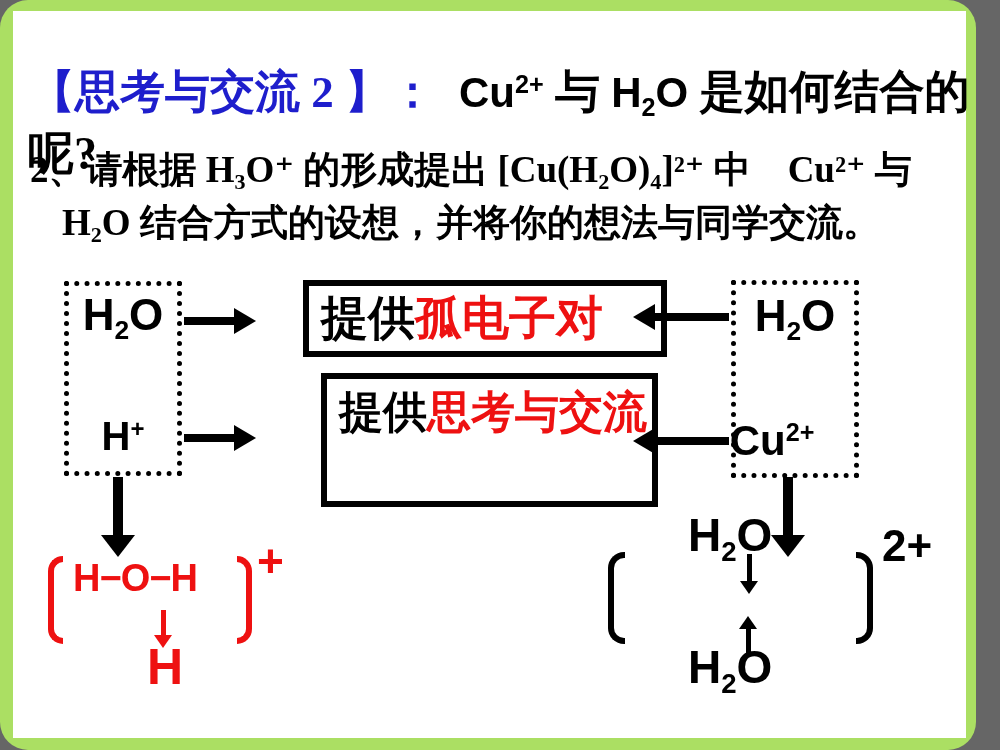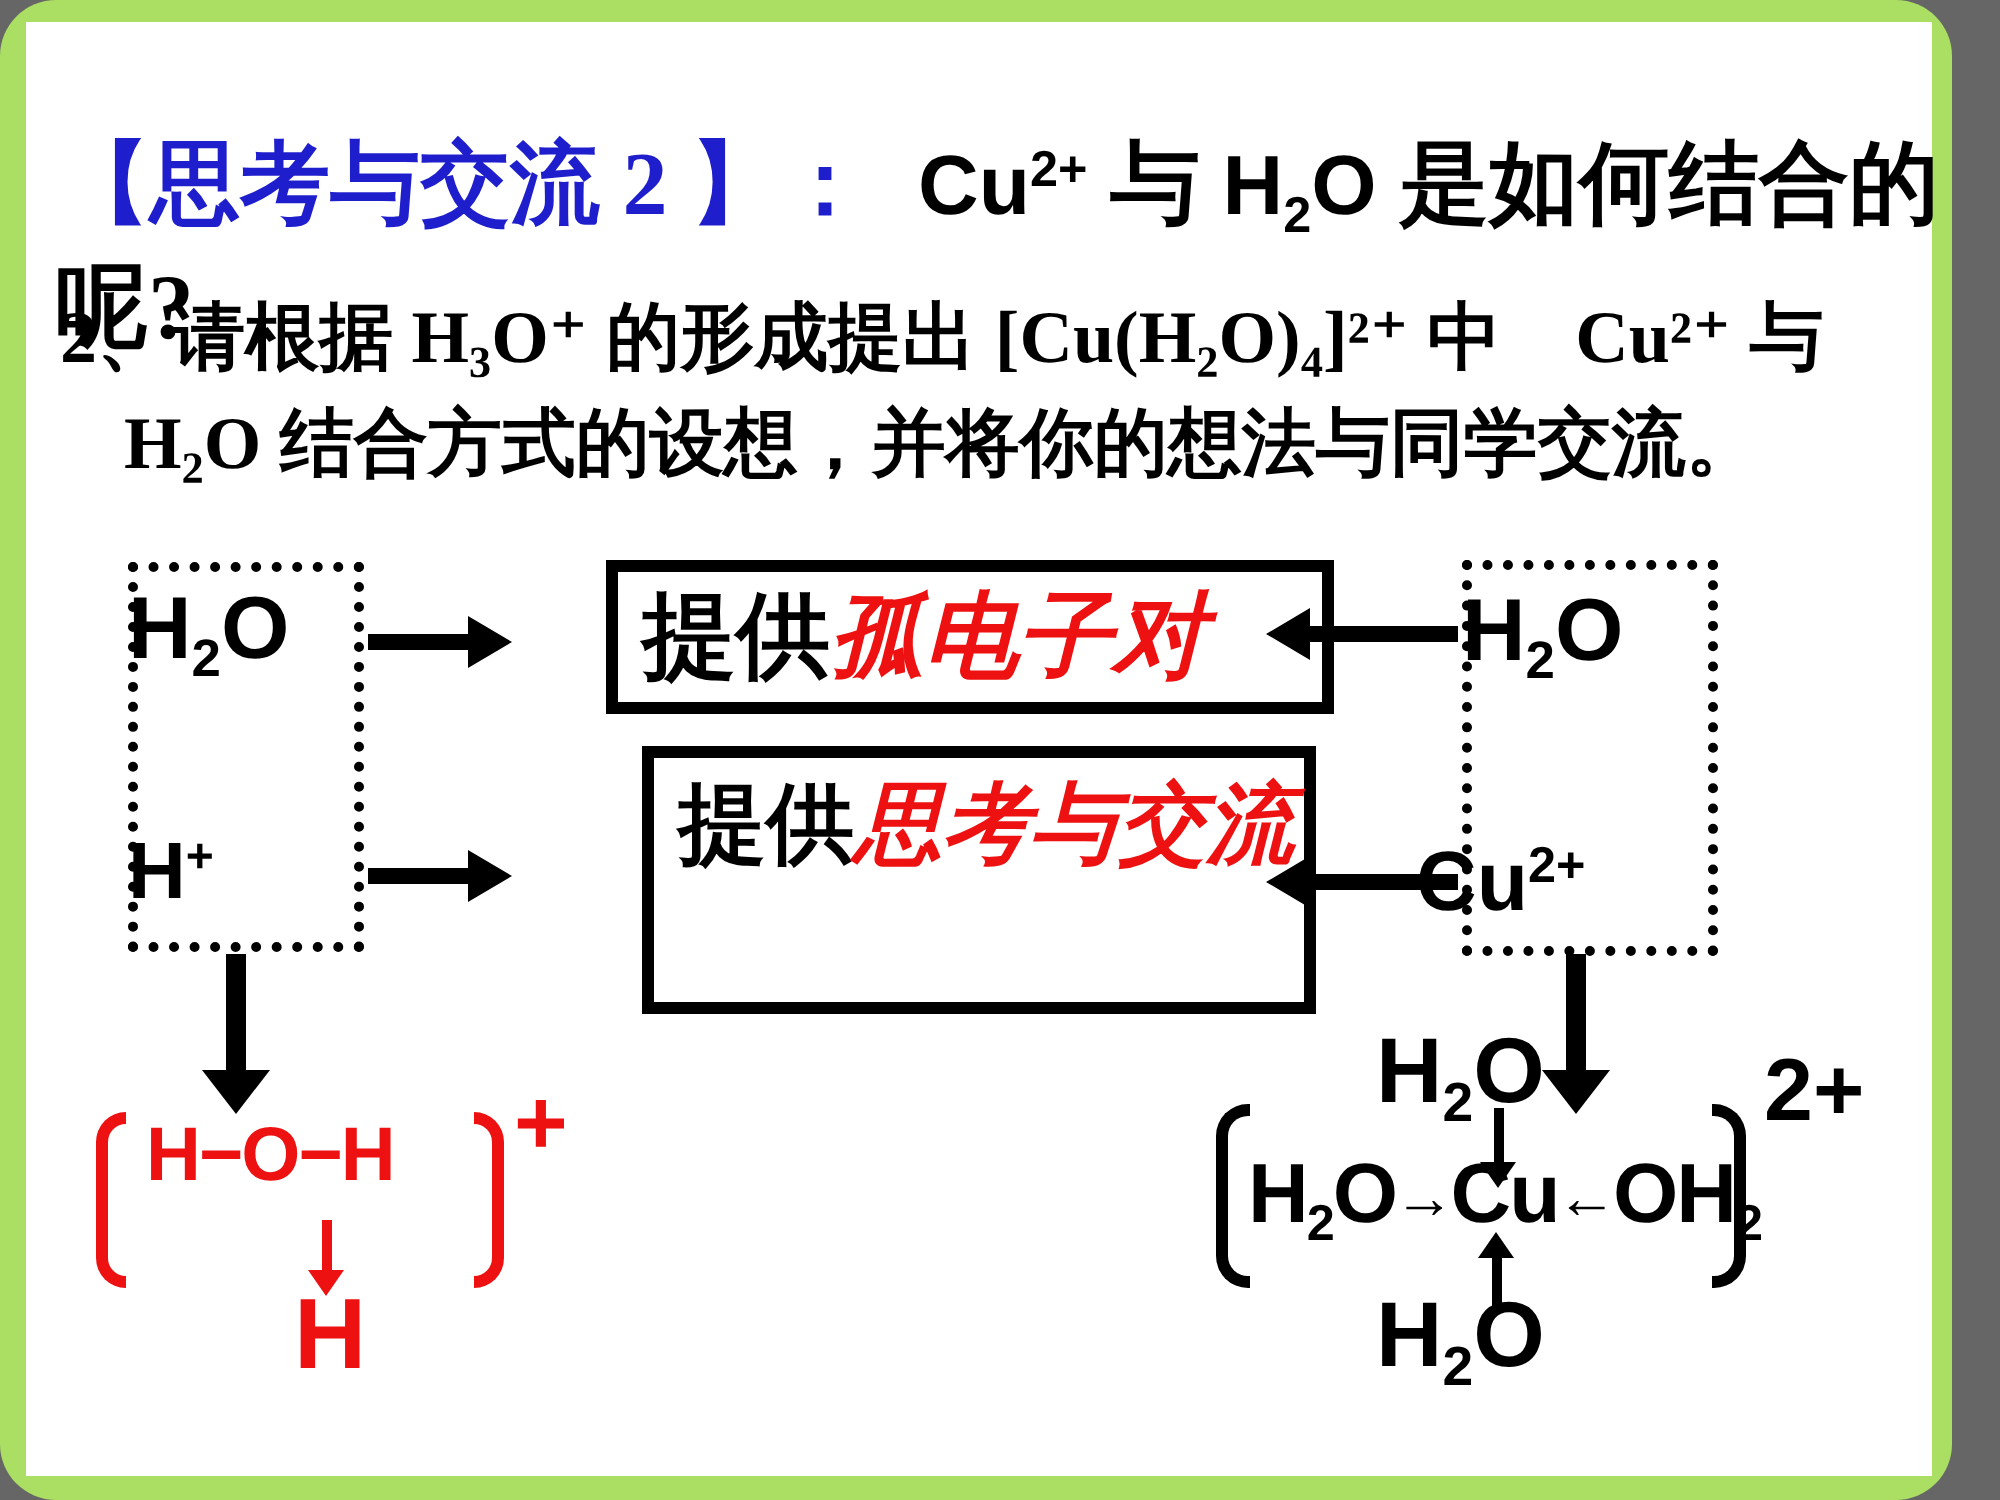--- a/index.html
+++ b/index.html
@@ -27,34 +27,34 @@
 
   .body-line { left:30px; color:#000; font-size:37px; font-weight:bold; white-space:nowrap;
     font-family:"Liberation Serif","DejaVu Serif",serif; line-height:1.2; }
   .body-1 { top:148px; }
   .body-2 { top:201px;margin-left:32px; }
 
   
   .dotted-box { border:5px dotted #000; background:transparent; }
   .reactant-left  { left:64px;  top:281px; width:118px; height:195px; }
   .reactant-right { left:731px; top:280px; width:128px; height:198px; }
-  .chem { position:absolute; font-weight:bold; color:#000; text-align:left; line-height:1.1;
+  .chem { position:absolute; font-weight:bold; color:#000; text-align:center; line-height:1.1;
     font-family:"Liberation Sans","DejaVu Sans",sans-serif; }
   .sub { font-size:0.60em; vertical-align:-0.35em; }
   .sup { font-size:0.60em; vertical-align:0.55em; }
   .fa  { font-size:0.72em; vertical-align:0.08em; margin:0 -1px; }
 
   
   .role-box { position:absolute; border:6px solid #000; color:#000; font-weight:bold;
     font-family:"Liberation Serif","DejaVu Serif",serif; background:#fff;margin-left:40px; }
   .role-1 { left:263px; top:280px; width:364px; height:77px; font-size:47px;
     display:flex; align-items:center; padding-left:12px; white-space:nowrap; }
   .role-2 { left:281px; top:373px; width:337px; height:134px; font-size:44px;
     padding:6px 0 0 12px; line-height:1.28; white-space:nowrap; }
-  .hl { color:var(--accent-red,#ee1111);font-style:italic; }
+  .hl { color:var(--accent-red,#ee1111); }
 
   
   .arrow { position:absolute; color:#000; }
   .arrow.red { color:var(--accent-red,#ee1111); }
   .arrow-r::before { content:""; position:absolute; left:0; right:18px; top:50%; margin-top:-4px; height:8px; background:currentColor; }
   .arrow-r::after  { content:""; position:absolute; right:0; top:50%; margin-top:-13px; width:0; height:0;
     border-left:22px solid currentColor; border-top:13px solid transparent; border-bottom:13px solid transparent; }
   .arrow-l::before { content:""; position:absolute; right:0; left:18px; top:50%; margin-top:-4px; height:8px; background:currentColor; }
   .arrow-l::after  { content:""; position:absolute; left:0; top:50%; margin-top:-13px; width:0; height:0;
     border-right:22px solid currentColor; border-top:13px solid transparent; border-bottom:13px solid transparent; }
@@ -124,19 +124,18 @@
 
   <div class="bracket bl red-ink" style="left:48px; top:556px; width:15px; height:88px;"></div>
   <div class="chem hoh-formula"><span>H</span><span>−</span><span>O</span><span>−</span><span>H</span></div>
   <div class="bracket br red-ink" style="left:237px; top:556px; width:15px; height:88px;"></div>
   <div class="chem hoh-charge">+</div>
   <div class="arrow arrow-d thin red" style="left:153px; top:610px; width:20px; height:38px;"></div>
   <div class="chem hoh-bottom-h">H</div>
 
   <div class="chem cu-top-h2o"><span>H</span><span class="sub">2</span><span>O</span></div>
   <div class="bracket bl black-ink" style="left:608px; top:552px; width:17px; height:92px;"></div>
-  <div class="chem cu-mid"><span>H</span><span class="sub">2</span><span>O</span><span class="fa">→</span><span>Cu</span><span class="fa">←</span><span>O</span><span>H</span><span class="sub">2</span></div>
   <div class="bracket br black-ink" style="left:856px; top:552px; width:17px; height:92px;"></div>
   <div class="chem cu-charge">2+</div>
   <div class="arrow arrow-d thin" style="left:739px; top:554px; width:20px; height:40px;"></div>
   <div class="arrow arrow-u" style="left:738px; top:616px; width:20px; height:38px;"></div>
   <div class="chem cu-bot-h2o"><span>H</span><span class="sub">2</span><span>O</span></div>
 </div>
 
 </body></html>

